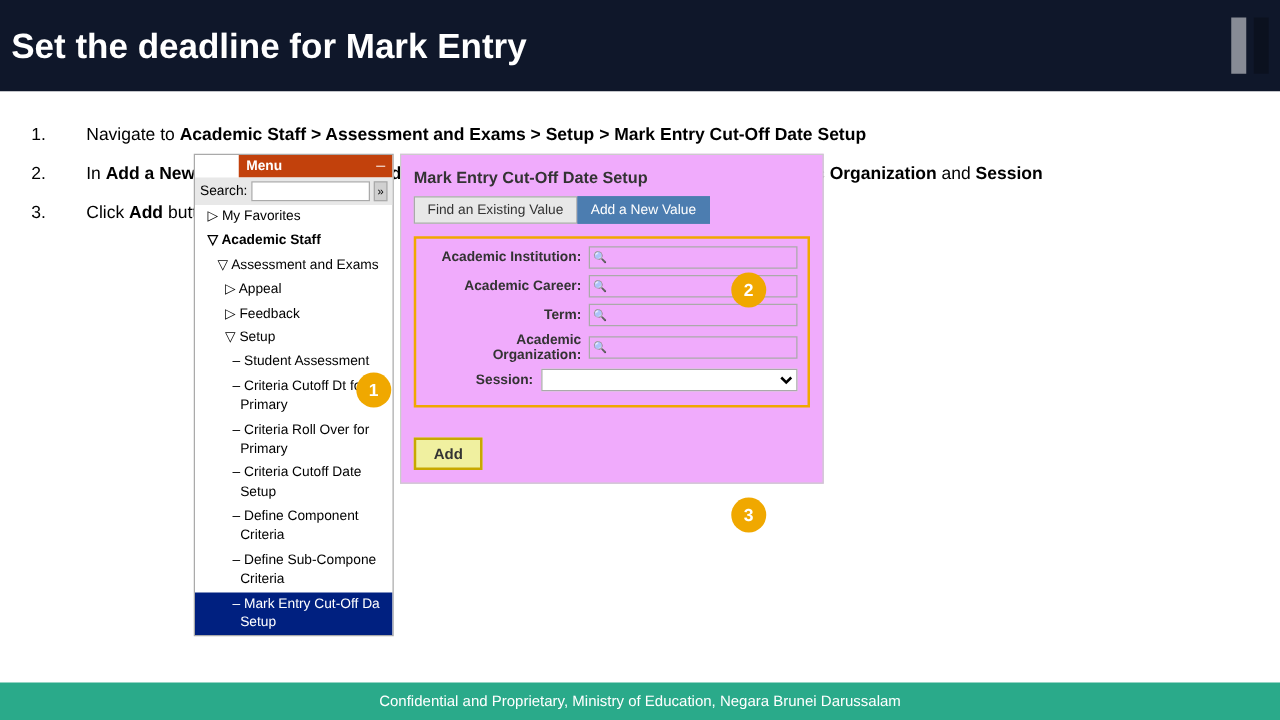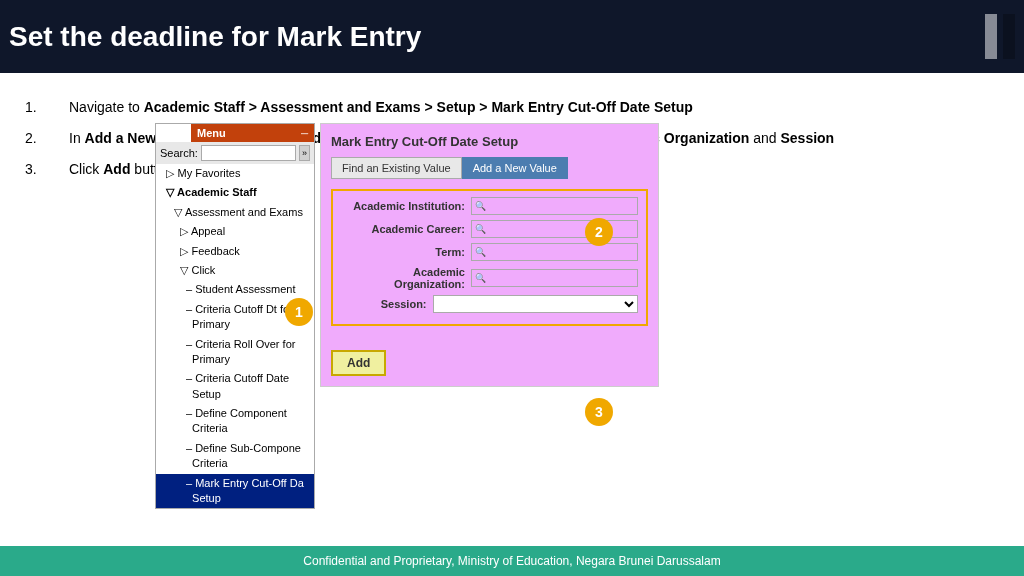--- a/index.html
+++ b/index.html
@@ -313,21 +313,21 @@
         <div class="menu-search-btn">
           <span>»</span>
         </div>
       </div>
 
       <div class="menu-item indent1">▷ My Favorites</div>
       <div class="menu-item indent1 bold">▽ Academic Staff</div>
       <div class="menu-item indent2">▽ Assessment and Exams</div>
       <div class="menu-item indent3">▷ Appeal</div>
       <div class="menu-item indent3">▷ Feedback</div>
-      <div class="menu-item indent3">▽ Click</div>
+      <div class="menu-item indent3">▽ Setup</div>
       <div class="menu-item indent4">– Student Assessment</div>
       <div class="menu-item indent4">– Criteria Cutoff Dt for<br>&nbsp;&nbsp;Primary</div>
       <div class="menu-item indent4">– Criteria Roll Over for<br>&nbsp;&nbsp;Primary</div>
       <div class="menu-item indent4">– Criteria Cutoff Date<br>&nbsp;&nbsp;Setup</div>
       <div class="menu-item indent4">– Define Component<br>&nbsp;&nbsp;Criteria</div>
       <div class="menu-item indent4">– Define Sub-Compone<br>&nbsp;&nbsp;Criteria</div>
       <div class="menu-item indent4 highlighted">– Mark Entry Cut-Off Da<br>&nbsp;&nbsp;Setup</div>
     </div>
 
     <div class="main-panel">

